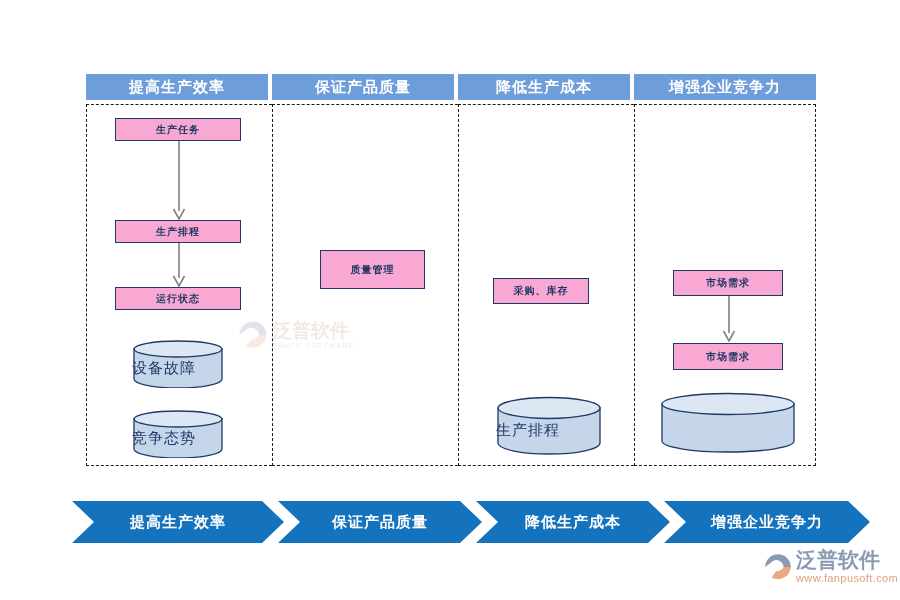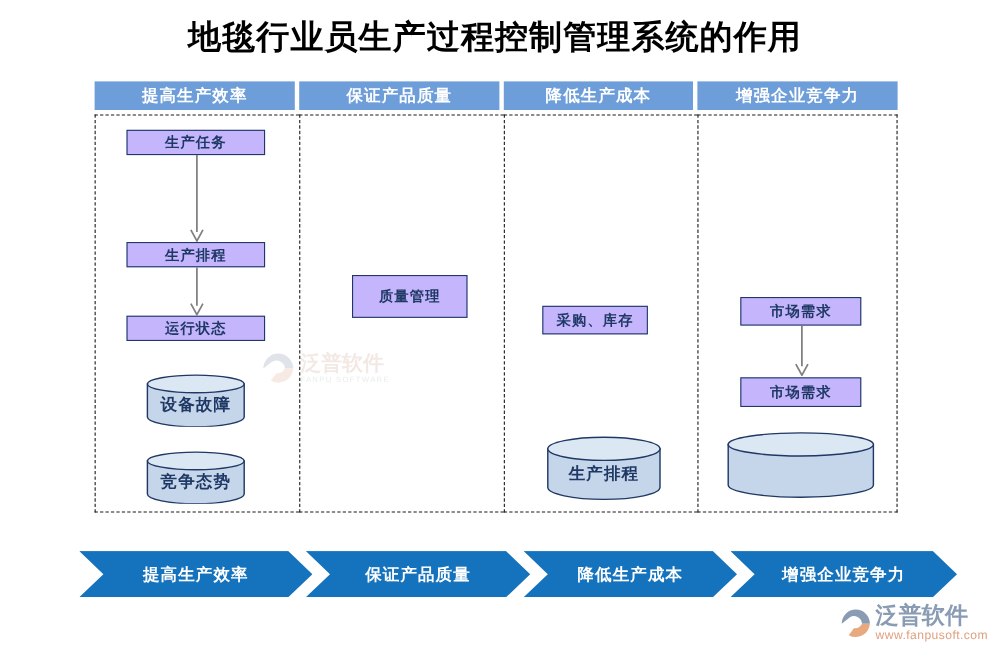--- a/index.html
+++ b/index.html
@@ -60,49 +60,48 @@
     box-sizing: border-box;
   }
   .panel.p1 { border-right: none; }
   .panel.p2 { border-right: none; }
   .panel.p3 { border-right: none; }
 
   
   .pbox {
     position: absolute;
     border: 1.5px solid #1f3864;
-    background: #c4b5fd;
+    background: #f9a8d4;
     box-sizing: border-box;
     display: flex;
     align-items: center;
     justify-content: center;
     color: #1f3864;
-    font-size: 13px;
+    font-size: 10px;
     font-weight: bold;
     font-family: "Liberation Sans", sans-serif;
     letter-spacing: 1px;
   }
 
   
   .arrow {
     position: absolute;
   }
 
   
   .cyl {
     position: absolute;
   }
   .cyl .cyl-label {
     position: absolute;
     left: 0;
     width: 100%;
-    text-align: center;
     color: #1f3864;
     font-size: 15px;
-    font-weight: bold;
+    font-weight: normal;
     font-family: "Liberation Sans", sans-serif;
     letter-spacing: 1px;
     pointer-events: none;
   }
 
   
   .chev {
     position: absolute;
     top: 501px;
     height: 42px;
@@ -184,21 +183,20 @@
     font-family: "Liberation Sans", sans-serif;
     letter-spacing: 0.4px;
     margin-top: 1px;
   }
 </style>
 </head>
 <body>
 
 <div id="canvas">
 
-  <div class="title">地毯行业员生产过程控制管理系统的作用</div>
 
   <div class="header-bar" style="left:86px;  width:182px;">提高生产效率</div>
   <div class="header-bar" style="left:272px; width:182px;">保证产品质量</div>
   <div class="header-bar" style="left:458px; width:172px;">降低生产成本</div>
   <div class="header-bar" style="left:634px; width:182px;">增强企业竞争力</div>
 
   <div class="panel p1" style="left:86px;  width:186px;"></div>
   <div class="panel p2" style="left:272px; width:186px;"></div>
   <div class="panel p3" style="left:458px; width:176px;"></div>
   <div class="panel p4" style="left:634px; width:182px;"></div>

